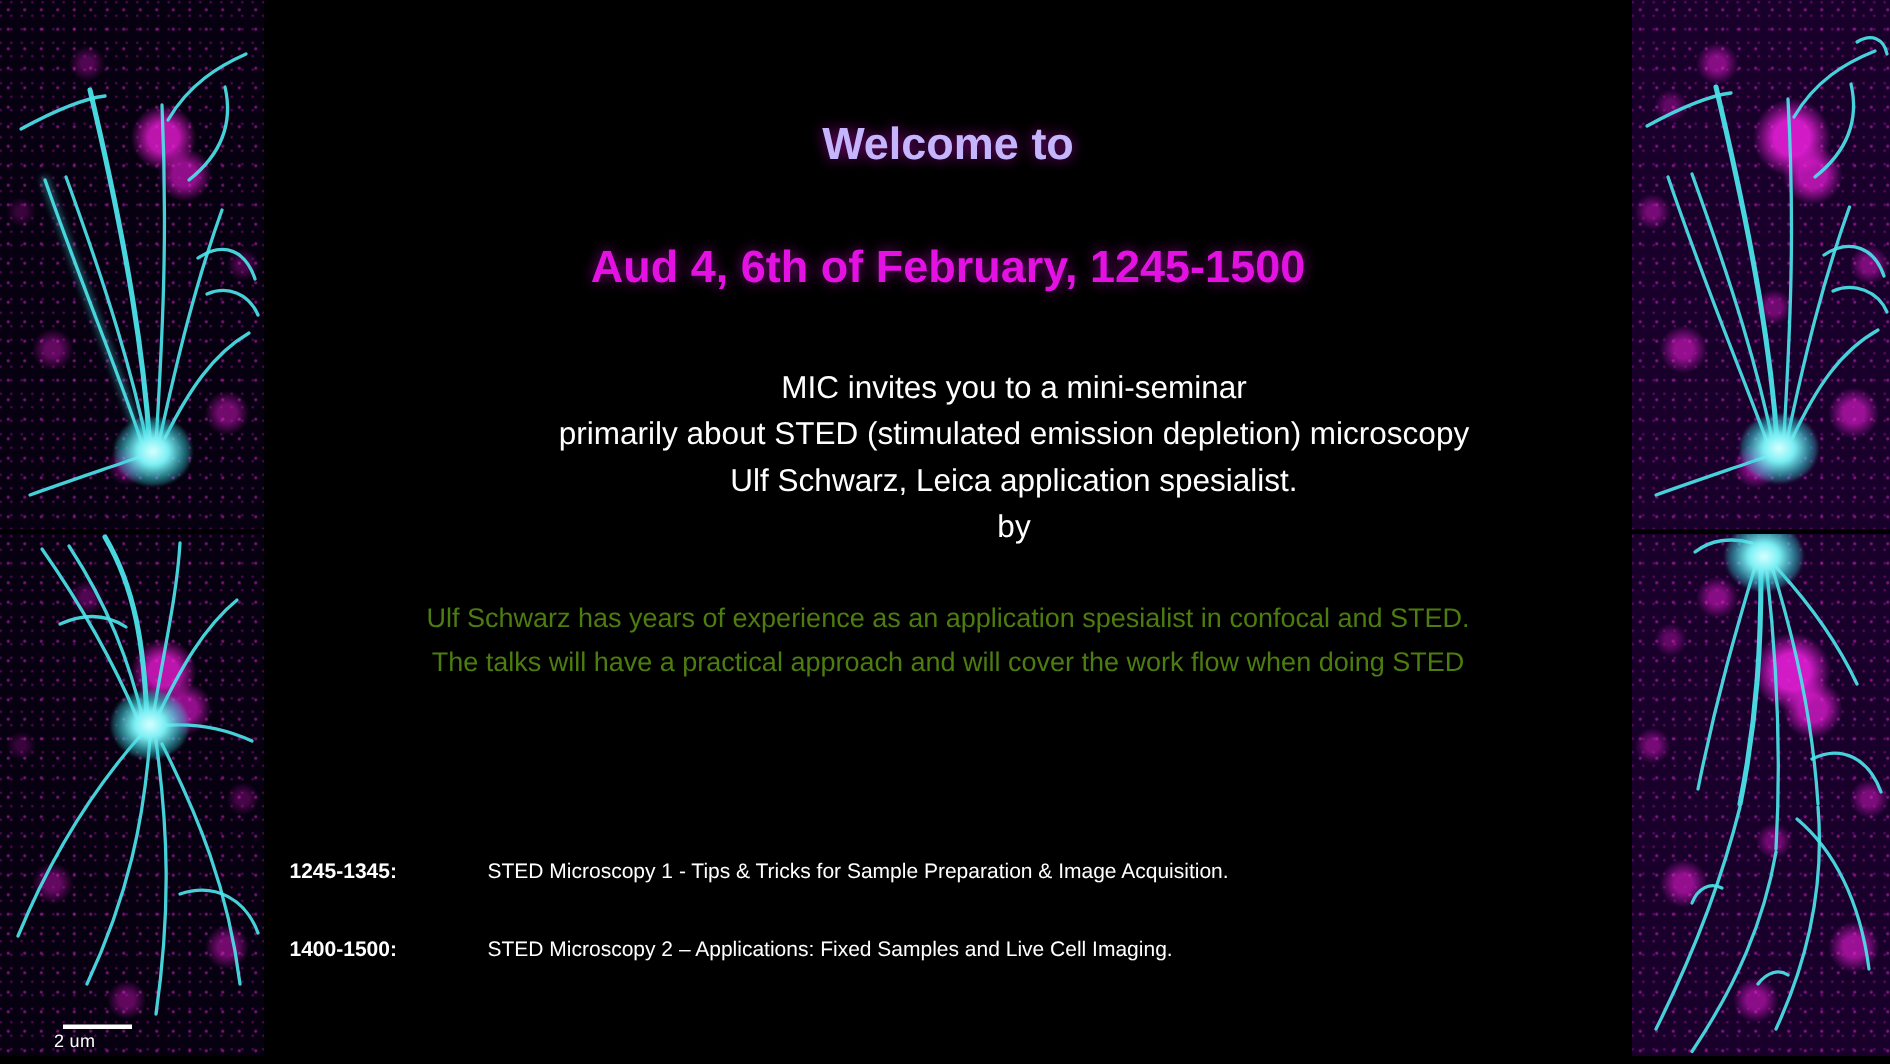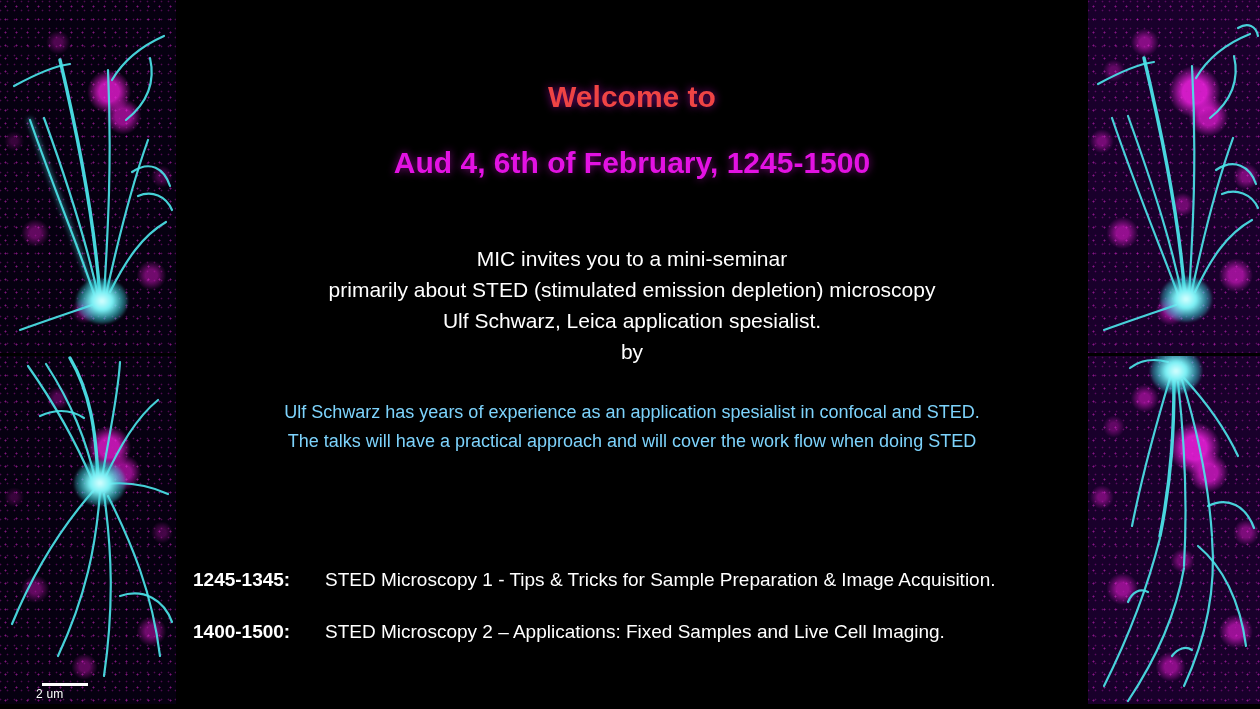--- a/index.html
+++ b/index.html
@@ -136,70 +136,71 @@
   }
 
   .title-block {
     position: absolute;
     top: 78px;
     left: 0;
     width: 912px;
     text-align: center;
   }
   .title-line-1 {
-    color: #ef4444;
+    color: #c4b5fd;
     font-size: 30px;
     font-weight: bold;
     line-height: 38px;
     text-shadow: 0 0 9px rgba(227,18,227,0.55);
   }
   .title-line-2 {
     color: #e312e3;
     font-size: 30px;
     font-weight: bold;
     line-height: 38px;
-    margin-top: 28px;
+    margin-top: 44px;
     text-shadow: 0 0 9px rgba(227,18,227,0.55);
   }
 
   .invite-block {
     position: absolute;
     top: 243px;
     left: 0;
     width: 912px;
     text-align: center;
     color: #ffffff;
     font-size: 21px;
     line-height: 31px;
+    padding-left: 44px;
   }
   .invite-block div { white-space: nowrap; }
 
   .bio-block {
     position: absolute;
     top: 398px;
     left: 14px;
     width: 884px;
     text-align: center;
-    color: #7dd3fc;
+    color: #4d7c0f;
     font-size: 18px;
     line-height: 29px;
   }
   .bio-block div { white-space: nowrap; }
 
   .schedule {
     position: absolute;
     top: 566px;
     left: 17px;
     width: 890px;
   }
   .sched-row {
     display: flex;
     align-items: baseline;
     color: #ffffff;
-    font-size: 19px;
+    font-size: 14px;
     line-height: 28px;
     margin-bottom: 24px;
   }
   .sched-time {
     font-weight: bold;
     width: 132px;
     flex: 0 0 132px;
     white-space: nowrap;
   }
   .sched-desc { white-space: nowrap; }

